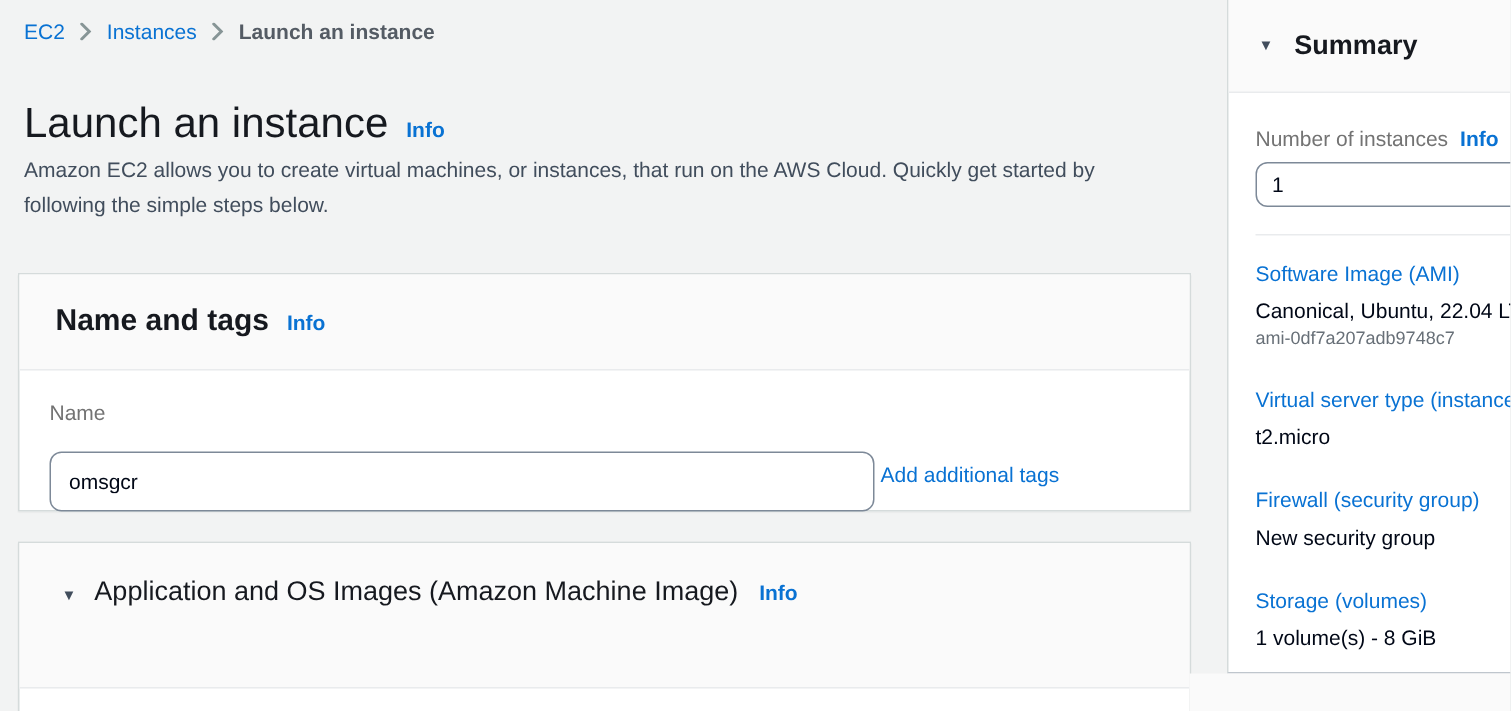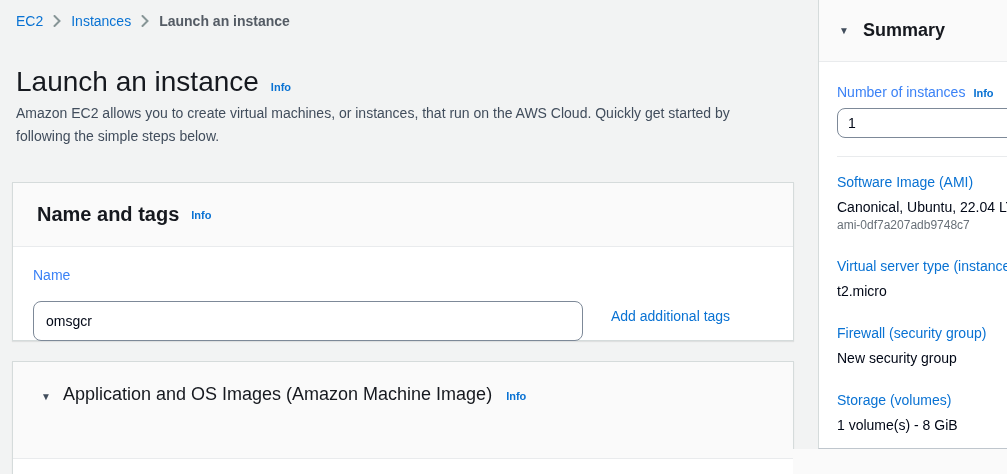--- a/index.html
+++ b/index.html
@@ -8,21 +8,21 @@
     position: relative;
     width: 1007px;
     height: 474px;
     background: #f2f3f3;
     overflow: hidden;
     font-family: "Liberation Sans", sans-serif;
     color: #16191f;
   }
   a { text-decoration: none; cursor: pointer; }
   .link { color: #0972d3; font-size: 14px; }
-  .info-link { color: #0972d3; font-size: 11px; font-weight: 700; }
+  .info-link { color: #0972d3; font-size: 14px; font-weight: 700; }
 
   
   .breadcrumb {
     position: absolute; left: 16px; top: 13px;
     display: flex; align-items: center; font-size: 14px;
   }
   .breadcrumb a { color: #0972d3; }
   .crumb-sep { margin: 0 10px; display: inline-flex; align-items: center; }
   .crumb-current { color: #545b64; font-weight: 700; }
 
@@ -42,29 +42,29 @@
     box-shadow: 0 1px 1px rgba(0,0,0,0.08);
   }
   .card-name-tags { top: 182px; height: 159px; }
   .card-header {
     height: 64px; background: #fafafa; border-bottom: 1px solid #e9ebed;
     display: flex; align-items: center; padding: 0 24px;
   }
   .card-header h2 { font-size: 20px; font-weight: 700; color: #16191f; }
   .card-header .info-link { margin-left: 12px; }
   .card-body { padding: 20px; }
-  .field-label { font-size: 14px; color: #3b82f6; display: block; }
+  .field-label { font-size: 14px; color: #737373; display: block; }
   .field-row { display: flex; align-items: center; margin-top: 7px; }
   .text-input {
     height: 40px; border: 1px solid #7d8998; border-radius: 8px;
     background: #ffffff; font-family: "Liberation Sans", sans-serif;
     font-size: 14px; color: #000716; padding: 16px 12px; outline: none; margin-top: 11px;
   }
   .name-input { width: 550px; }
-  .field-row .link { margin-left: 28px; white-space: nowrap; }
+  .field-row .link { margin-left: 4px; white-space: nowrap; }
 
   
   .card-ami { top: 361px; height: 170px; }
   .ami-header { height: 97px; background: #fafafa; border-bottom: 1px solid #e9ebed; padding: 22px 24px 0 28px; }
   .ami-title-row { display: flex; align-items: baseline; }
   .caret { font-size: 10px; color: #414d5c; line-height: 1; cursor: pointer; }
   .ami-title-row h2 { font-size: 18px; font-weight: 400; margin-left: 12px; color: #16191f; cursor: pointer; }
   .ami-title-row .info-link { margin-left: 14px; }
   .ami-desc {
     margin: 6px 0 0 22px; width: 740px;

